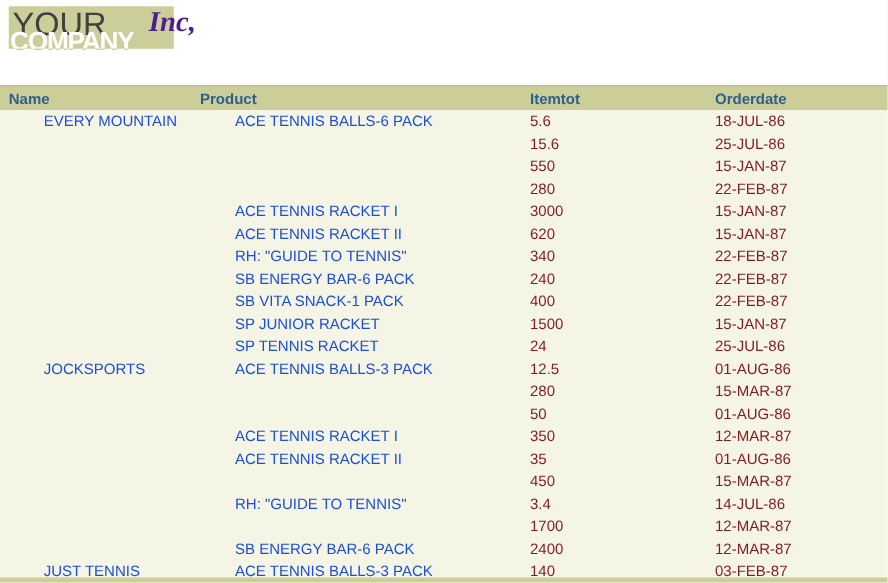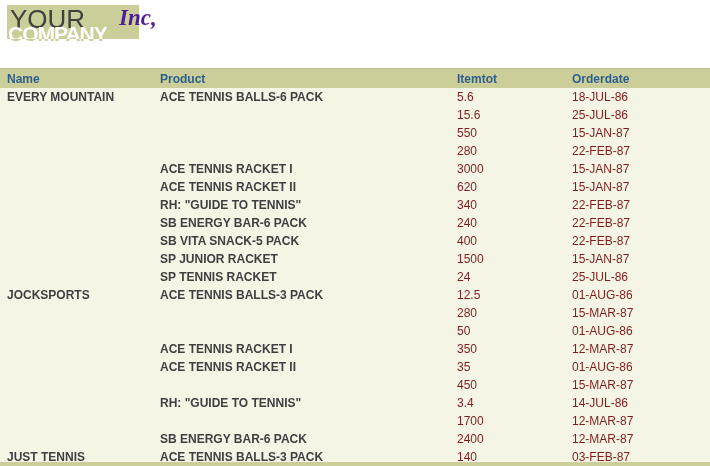--- a/index.html
+++ b/index.html
@@ -46,30 +46,30 @@
   }
   .bottom-band {
     position: absolute; left: 0; top: 462px; width: 710px; height: 4px;
     background: #ccce99; z-index: 5;
   }
 
   
   .col { position: absolute; white-space: nowrap; font-size: 12px; }
   .c-name      { left: 7px; }
   .c-product   { left: 160px; }
-  .c-itemtot   { left: 424px; margin-left: 33px; }
+  .c-itemtot   { left: 424px; }
   .c-orderdate { left: 572px; }
 
   .header-band .col {
     top: 3px; font-weight: bold; color: #2d5f8e;
   }
 
   
   .row { position: relative; height: 18px; line-height: 18px; }
-  .cell-name, .cell-product { color: #404040; font-weight: bold; top: 0; }
+  .cell-name, .cell-product { color: #1d4ed8; font-weight: normal; top: 0; margin-left: 28px; }
   .cell-itemtot, .cell-orderdate { color: #7f1d1d; font-weight: normal; top: 0; }
 </style>
 </head>
 <body>
 
 <div class="page">
 
   <div class="logo-wrap">
     <div class="logo-box"></div>
     <div class="logo-your">YOUR</div>
@@ -138,21 +138,21 @@
 
   <div class="row">
     <span class="col c-name cell-name"></span>
     <span class="col c-product cell-product">SB ENERGY BAR-6 PACK</span>
     <span class="col c-itemtot cell-itemtot">240</span>
     <span class="col c-orderdate cell-orderdate">22-FEB-87</span>
   </div>
 
   <div class="row">
     <span class="col c-name cell-name"></span>
-    <span class="col c-product cell-product">SB VITA SNACK-5 PACK</span>
+    <span class="col c-product cell-product">SB VITA SNACK-1 PACK</span>
     <span class="col c-itemtot cell-itemtot">400</span>
     <span class="col c-orderdate cell-orderdate">22-FEB-87</span>
   </div>
 
   <div class="row">
     <span class="col c-name cell-name"></span>
     <span class="col c-product cell-product">SP JUNIOR RACKET</span>
     <span class="col c-itemtot cell-itemtot">1500</span>
     <span class="col c-orderdate cell-orderdate">15-JAN-87</span>
   </div>

